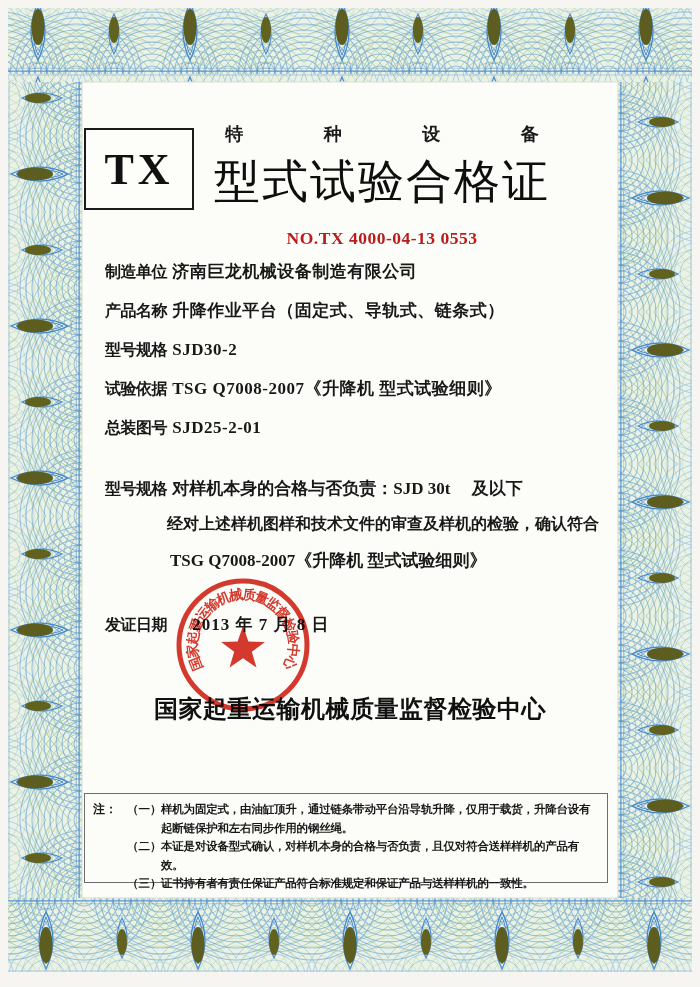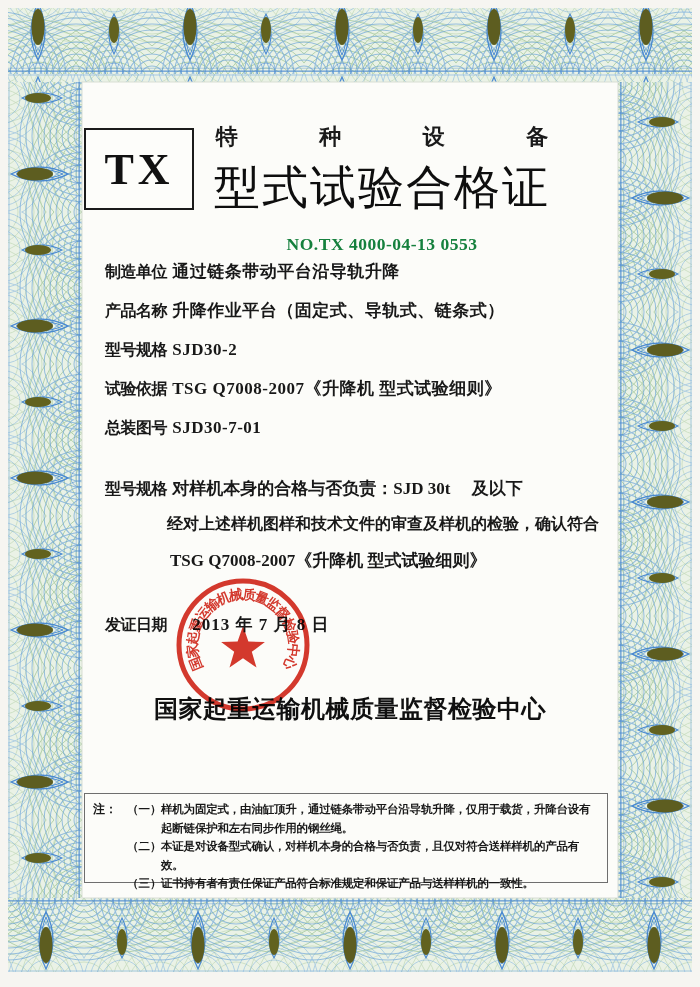--- a/index.html
+++ b/index.html
@@ -13,23 +13,23 @@
   .content{position:absolute;left:82px;top:82px;width:536px;height:816px;}
 
   .tx-box{
     position:absolute;left:2px;top:46px;width:106px;height:78px;
     border:2px solid #1b1b1b;background:#fdfdfa;
     display:flex;align-items:center;justify-content:center;
   }
   .tx-box span{font-size:44px;font-weight:bold;letter-spacing:4px;color:#111;}
 
   .title-block{position:absolute;left:85px;top:40px;width:430px;text-align:center;}
-  .cat-title{font-size:22px;font-weight:bold;letter-spacing:38px;text-indent:38px;color:#1a1a1a;}
+  .cat-title{font-size:18px;font-weight:bold;letter-spacing:38px;text-indent:38px;color:#1a1a1a;}
   .main-title{font-size:46px;font-weight:normal;letter-spacing:2px;margin-top:5px;color:#0e0e0e;}
-  .cert-no{font-size:17.5px;font-weight:bold;margin-top:15px;letter-spacing:0.5px;color:#15803d;}
+  .cert-no{font-size:17.5px;font-weight:bold;margin-top:15px;letter-spacing:0.5px;color:#b91c1c;}
 
   .fields{position:absolute;left:23px;top:181px;}
   .frow{font-size:17px;line-height:18px;margin-bottom:21px;white-space:nowrap;}
   .flabel{display:inline-block;width:63px;font-size:16px;font-weight:bold;letter-spacing:-0.5px;}
   .fvalue{font-weight:bold;letter-spacing:0.5px;}
 
   .coverage{position:absolute;left:23px;top:397px;width:505px;}
   .cov-line1{font-size:17px;line-height:20px;white-space:nowrap;}
   .cov-line2{font-size:16px;line-height:20px;margin-top:15px;padding-left:62px;font-weight:bold;white-space:nowrap;}
   .cov-line3{font-size:17px;line-height:20px;margin-top:17px;padding-left:65px;font-weight:bold;white-space:nowrap;}
@@ -187,37 +187,37 @@
 
     <div class="title-block">
       <div class="cat-title">特 种 设 备</div>
       <div class="main-title">型式试验合格证</div>
       <div class="cert-no">NO.TX 4000-04-13 0553</div>
     </div>
 
     <div class="fields">
       <div class="frow">
         <span class="flabel">制造单位</span>
-        <span class="fvalue">通过链条带动平台沿导轨升降</span>
+        <span class="fvalue">济南巨龙机械设备制造有限公司</span>
       </div>
       <div class="frow">
         <span class="flabel">产品名称</span>
         <span class="fvalue">升降作业平台（固定式、导轨式、链条式）</span>
       </div>
       <div class="frow">
         <span class="flabel">型号规格</span>
         <span class="fvalue">SJD30-2</span>
       </div>
       <div class="frow">
         <span class="flabel">试验依据</span>
         <span class="fvalue">TSG Q7008-2007《升降机 型式试验细则》</span>
       </div>
       <div class="frow">
         <span class="flabel">总装图号</span>
-        <span class="fvalue">SJD30-7-01</span>
+        <span class="fvalue">SJD25-2-01</span>
       </div>
     </div>
 
     <div class="coverage">
       <div class="cov-line1">
         <span class="flabel">型号规格</span>
         <span class="cov-val">对样机本身的合格与否负责：SJD 30t　 及以下</span>
       </div>
       <div class="cov-line2">经对上述样机图样和技术文件的审查及样机的检验，确认符合</div>
       <div class="cov-line3">TSG Q7008-2007《升降机 型式试验细则》</div>

